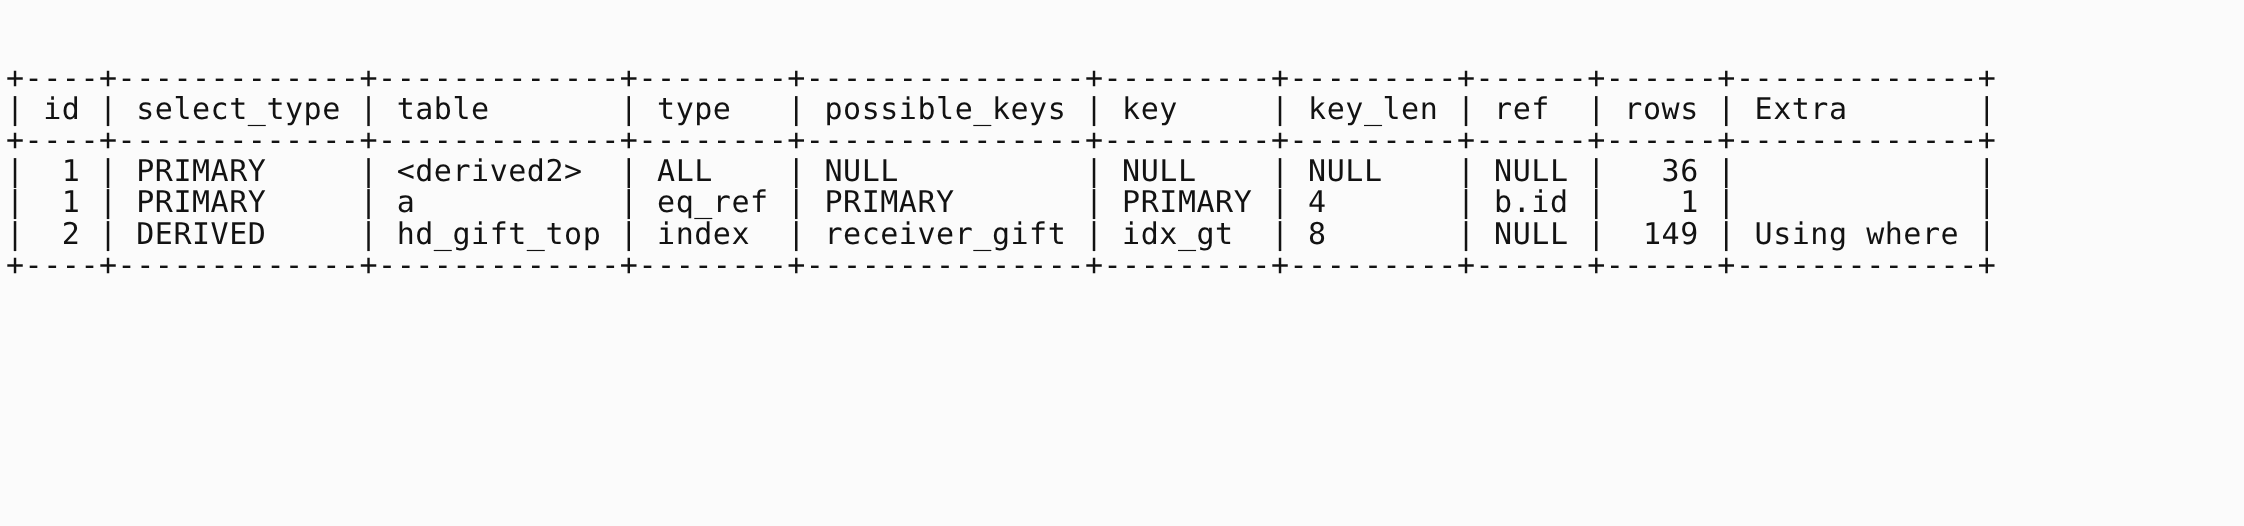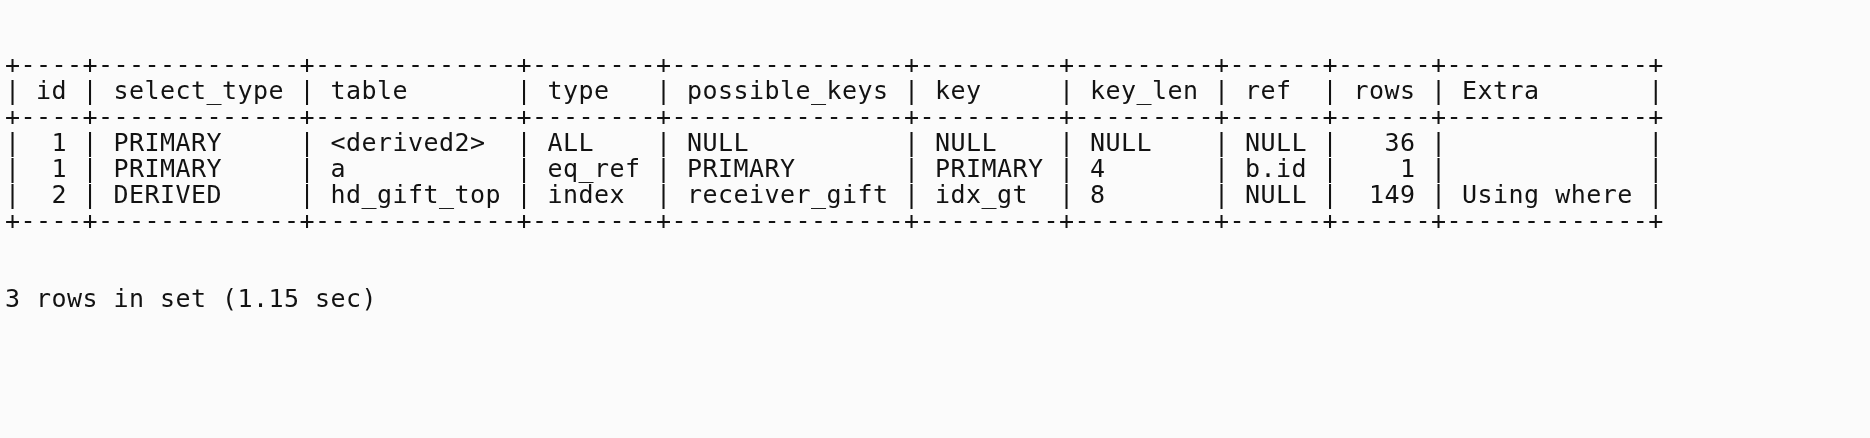--- a/index.html
+++ b/index.html
@@ -46,17 +46,16 @@
 <body>
 
 <div class="screen">
   <pre class="ascii-table">+----+-------------+-------------+--------+---------------+---------+---------+------+------+-------------+
 | id | select_type | table       | type   | possible_keys | key     | key_len | ref  | rows | Extra       |
 +----+-------------+-------------+--------+---------------+---------+---------+------+------+-------------+
 |  1 | PRIMARY     | &lt;derived2&gt;  | ALL    | NULL          | NULL    | NULL    | NULL |   36 |             |
 |  1 | PRIMARY     | a           | eq_ref | PRIMARY       | PRIMARY | 4       | b.id |    1 |             |
 |  2 | DERIVED     | hd_gift_top | index  | receiver_gift | idx_gt  | 8       | NULL |  149 | Using where |
 +----+-------------+-------------+--------+---------------+---------+---------+------+------+-------------+</pre>
-  <div class="status-line">3 rows in set (1.15 sec)</div>
   <div class="blank-line"></div>
   
   
 </div>
 
 </body></html>

